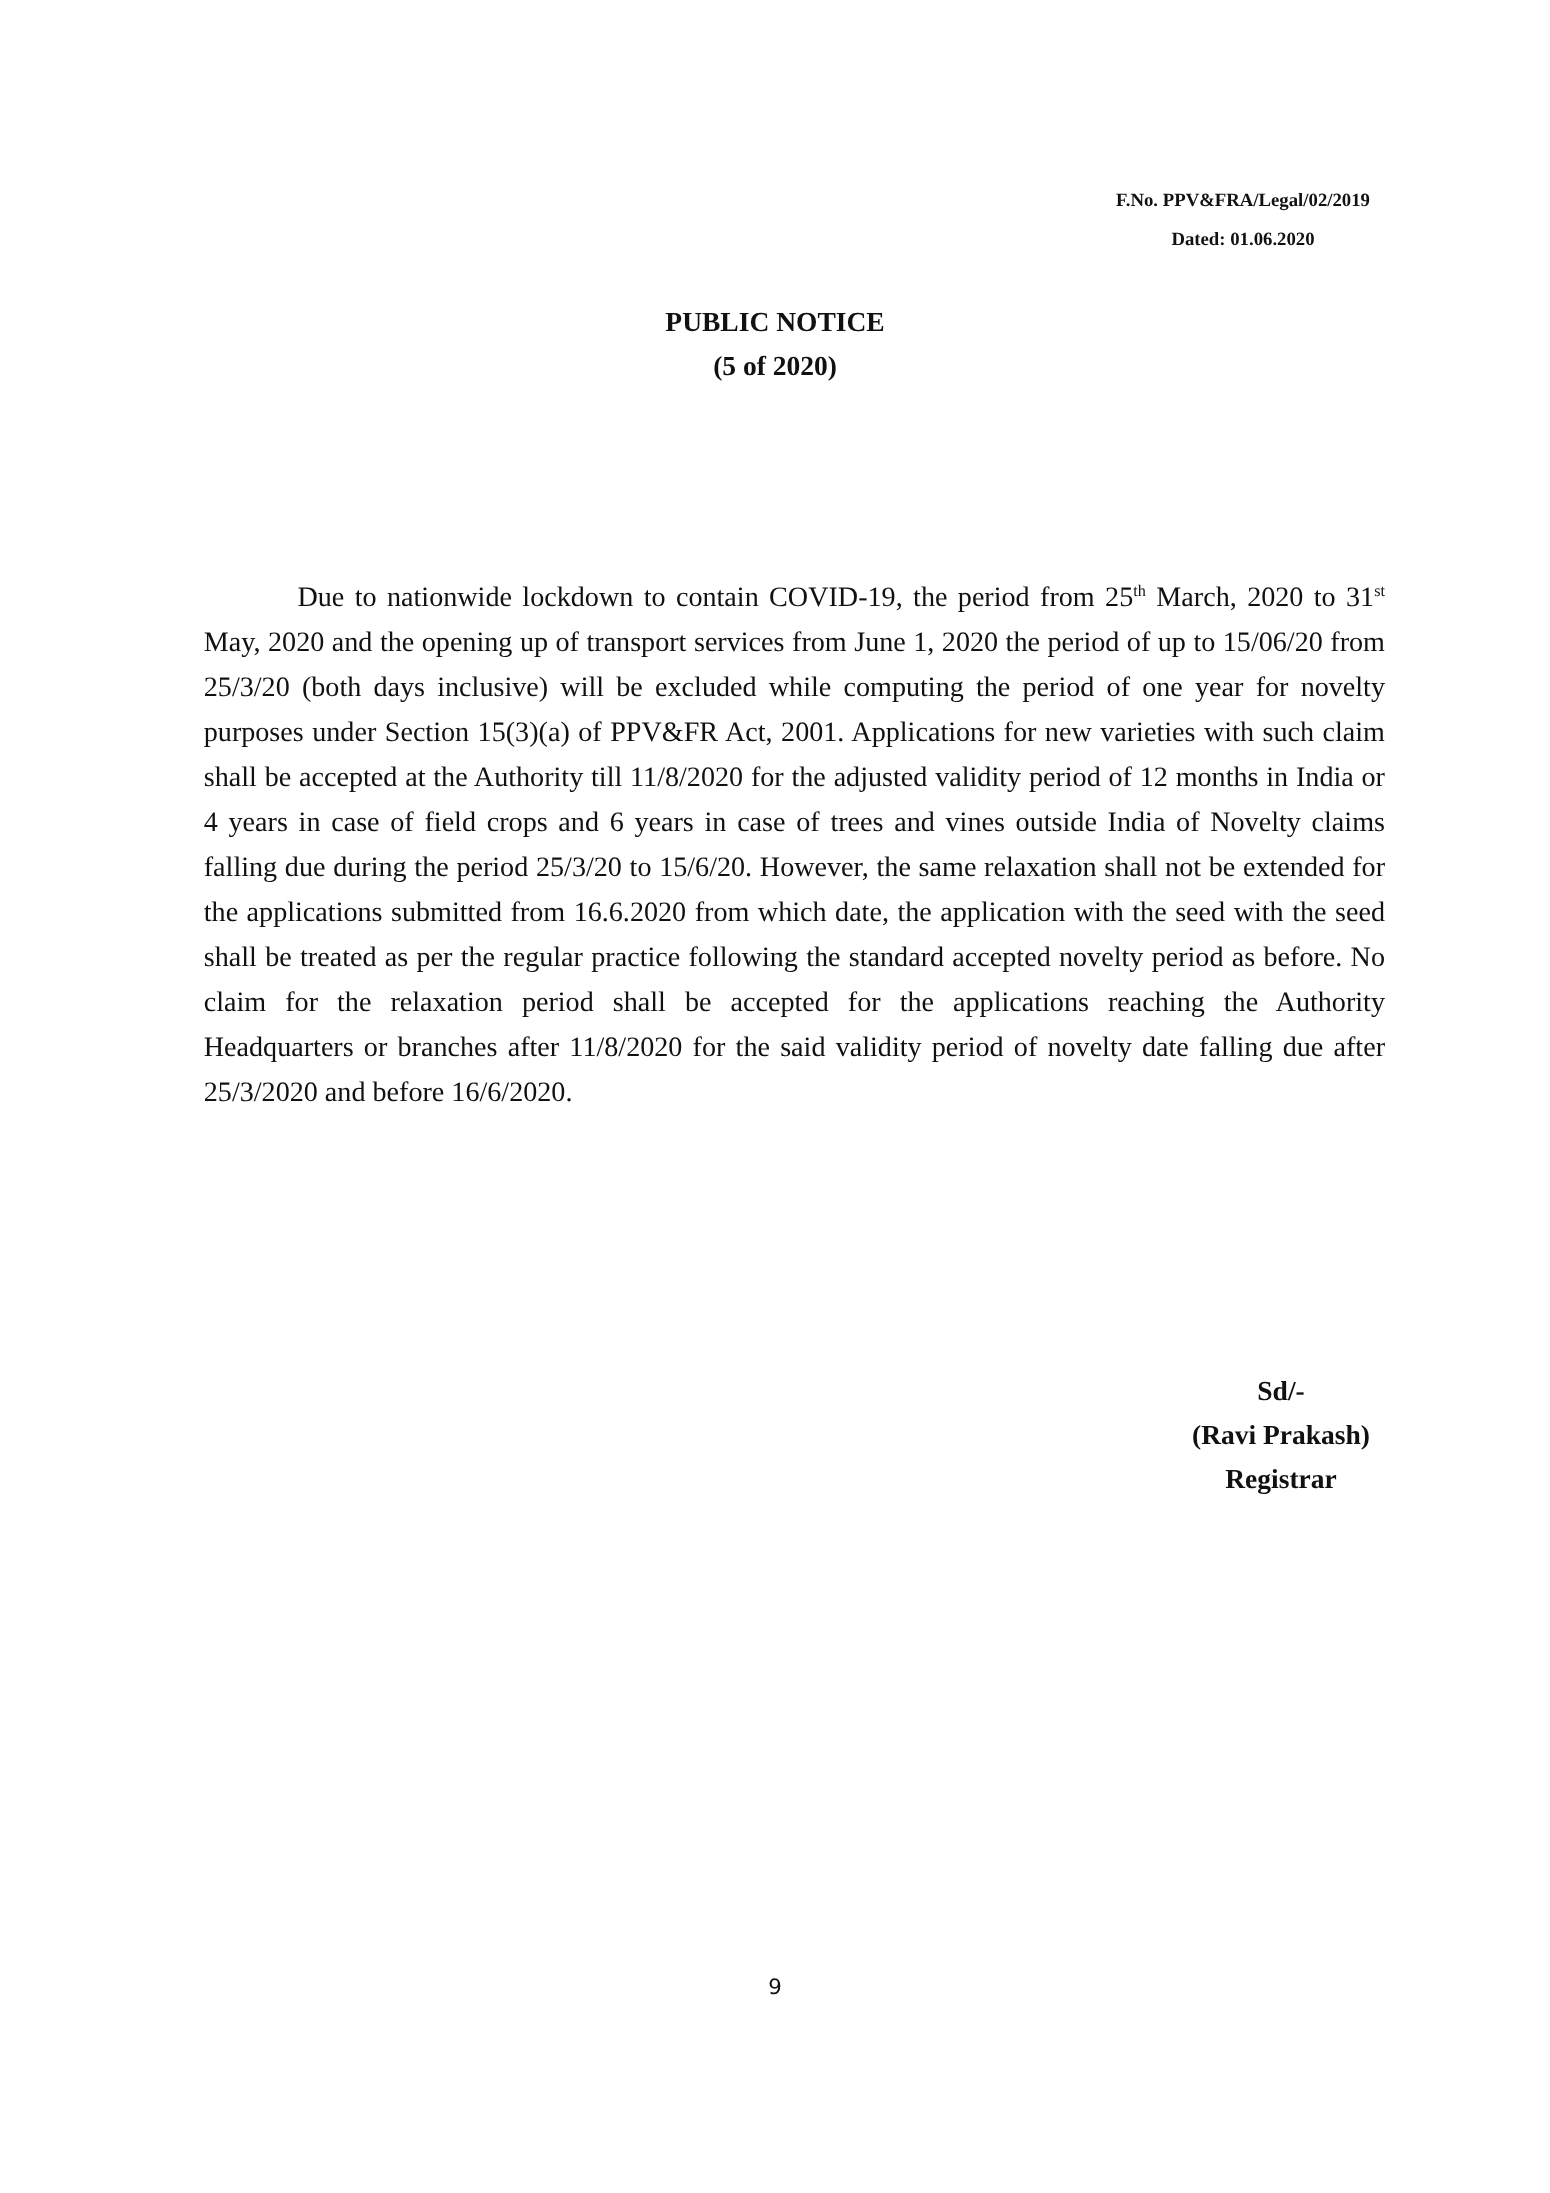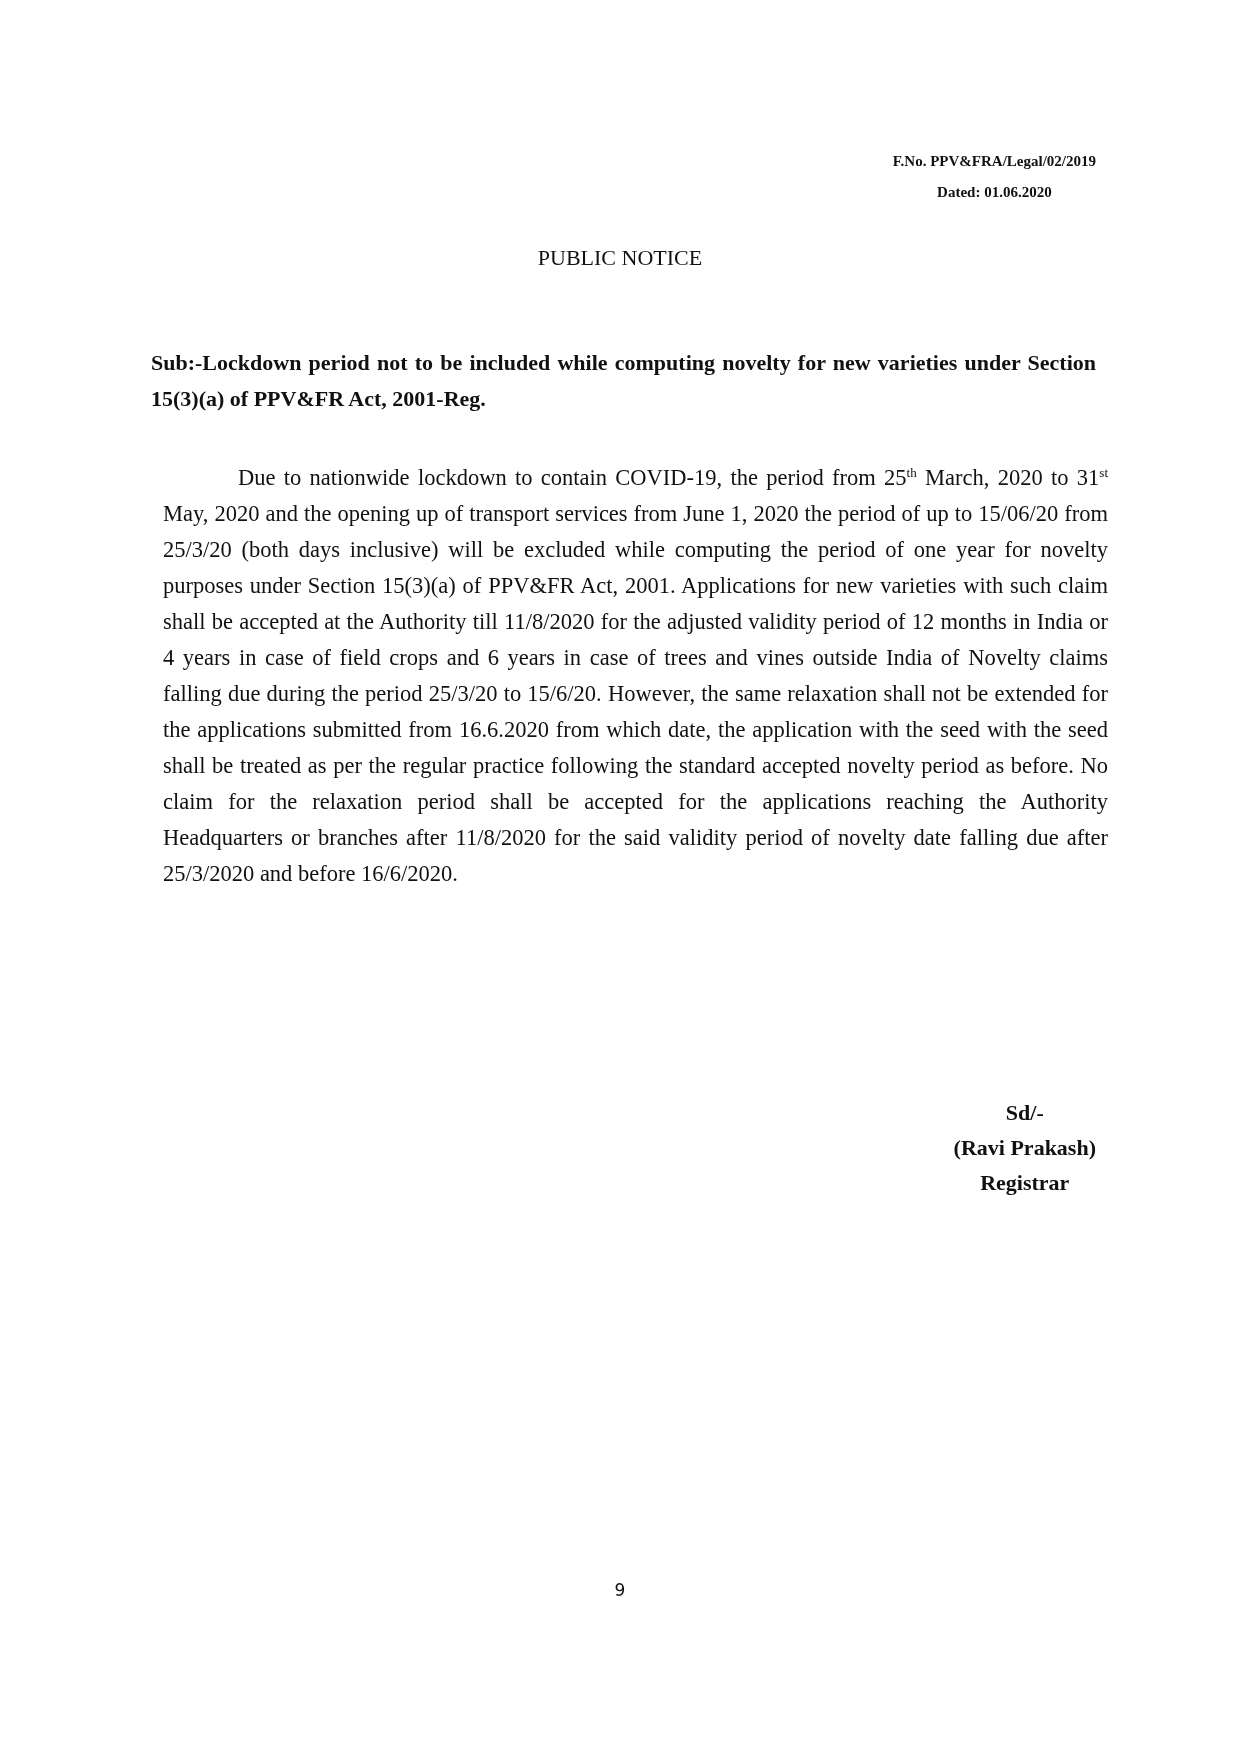--- a/index.html
+++ b/index.html
@@ -28,21 +28,21 @@
       font-weight: bold;
       font-size: 15px;
       line-height: 31px;
     }
     .title-block {
       position: absolute;
       left: 0;
       width: 1240px;
       top: 240px;
       text-align: center;
-      font-weight: normal;
+      font-weight: bold;
       font-size: 22px;
       line-height: 35px;
     }
     .subject {
       position: absolute;
       left: 151px;
       width: 945px;
       top: 345px;
       font-weight: bold;
       font-size: 22px;
@@ -90,23 +90,23 @@
 
 <div class="page">
 
   <div class="ref-block">
     <div>F.No. PPV&amp;FRA/Legal/02/2019</div>
     <div>Dated: 01.06.2020</div>
   </div>
 
   <div class="title-block">
     <div>PUBLIC NOTICE</div>
+    <div>(5 of 2020)</div>
   </div>
 
-  <div class="subject">Sub:-Lockdown period not to be included while computing novelty for new varieties under Section 15(3)(a) of PPV&amp;FR Act, 2001-Reg.</div>
 
   <p class="body-para"><span>Due to nationwide lockdown to contain COVID-19, the period from 25</span><sup>th</sup><span> March, 2020 to 31</span><sup>st</sup><span> May, 2020 and the opening up of transport services from June 1, 2020 the period of up to 15/06/20 from 25/3/20 (both days inclusive) will be excluded while computing the period of one year for novelty purposes under Section 15(3)(a) of PPV&amp;FR Act, 2001.  Applications for new varieties with such claim shall be accepted at the Authority till 11/8/2020 for the adjusted validity period of 12 months in India or 4 years in case of field crops and 6 years in case of trees and vines outside India of Novelty claims falling due during the period 25/3/20 to 15/6/20.  However, the same relaxation shall not be extended for the applications submitted from 16.6.2020 from which date, the application with the seed with the seed shall be treated as per the regular practice following the standard accepted novelty period as before.  No claim for the relaxation period shall be accepted for the applications reaching the Authority Headquarters or branches after 11/8/2020 for the said validity period of novelty date falling due after 25/3/2020 and before 16/6/2020.</span></p>
 
   <div class="signature">
     <div>Sd/-</div>
     <div>(Ravi Prakash)</div>
     <div>Registrar</div>
   </div>
 
   <div class="page-number">9</div>

